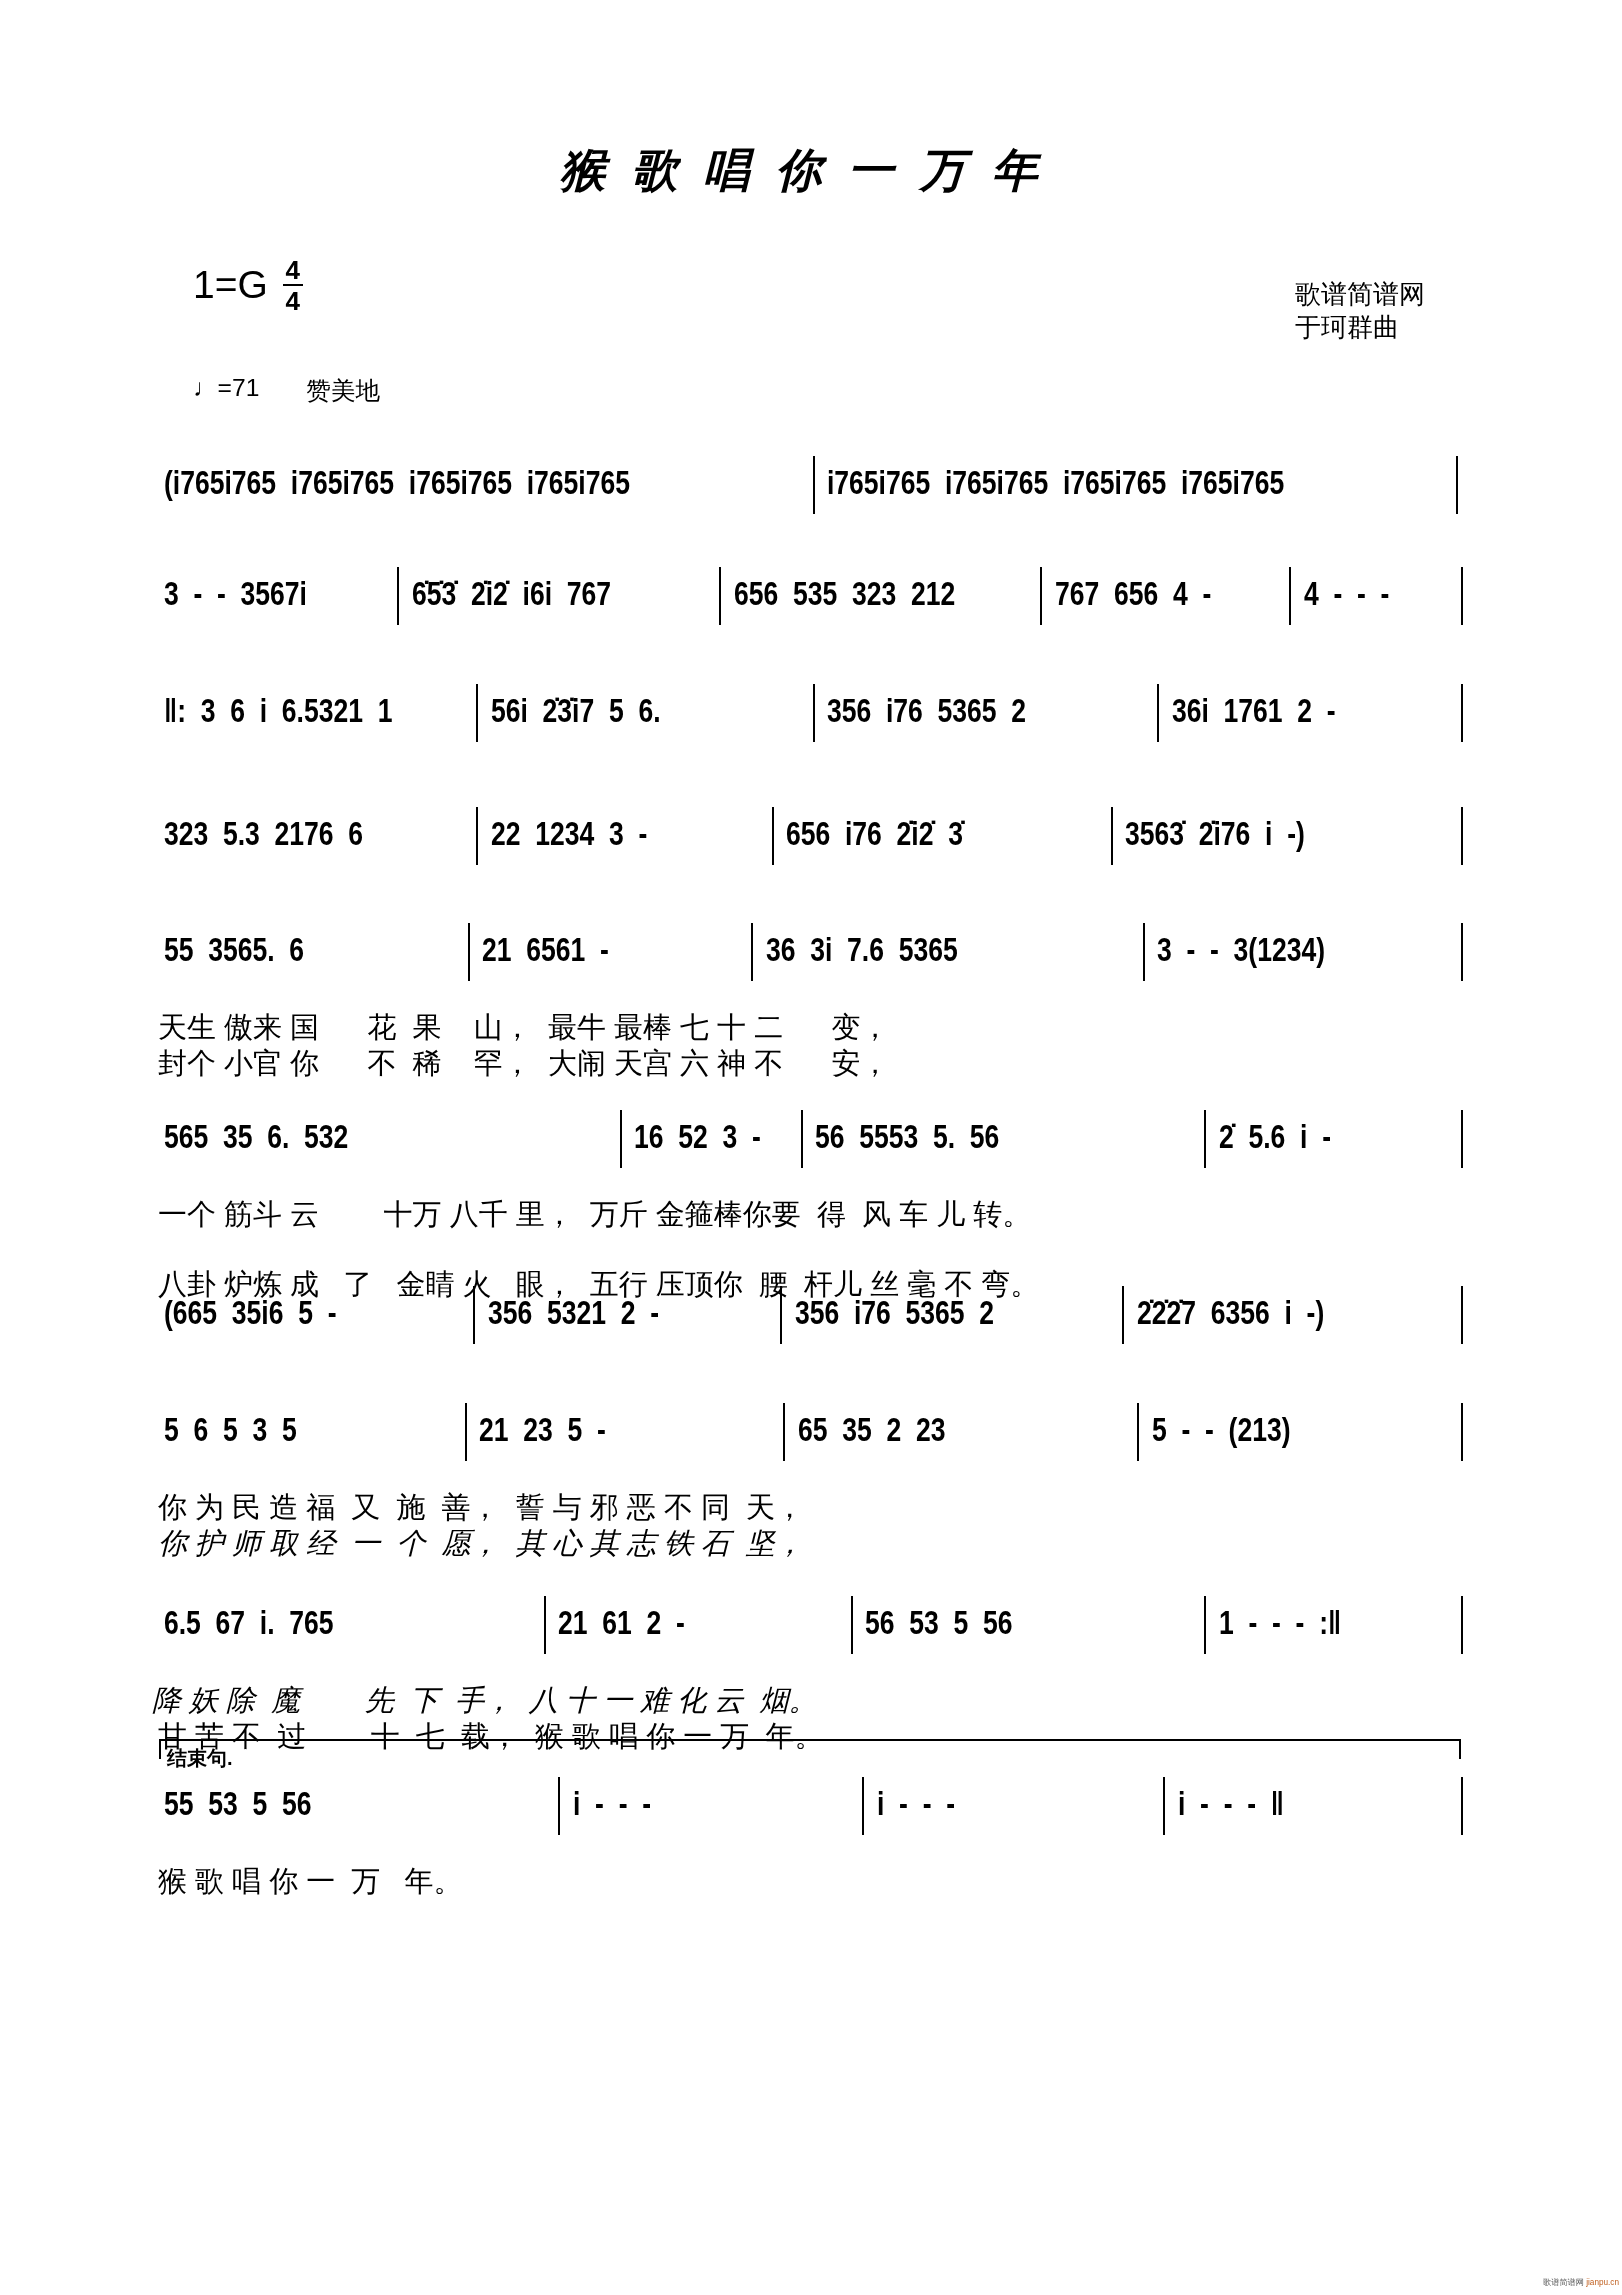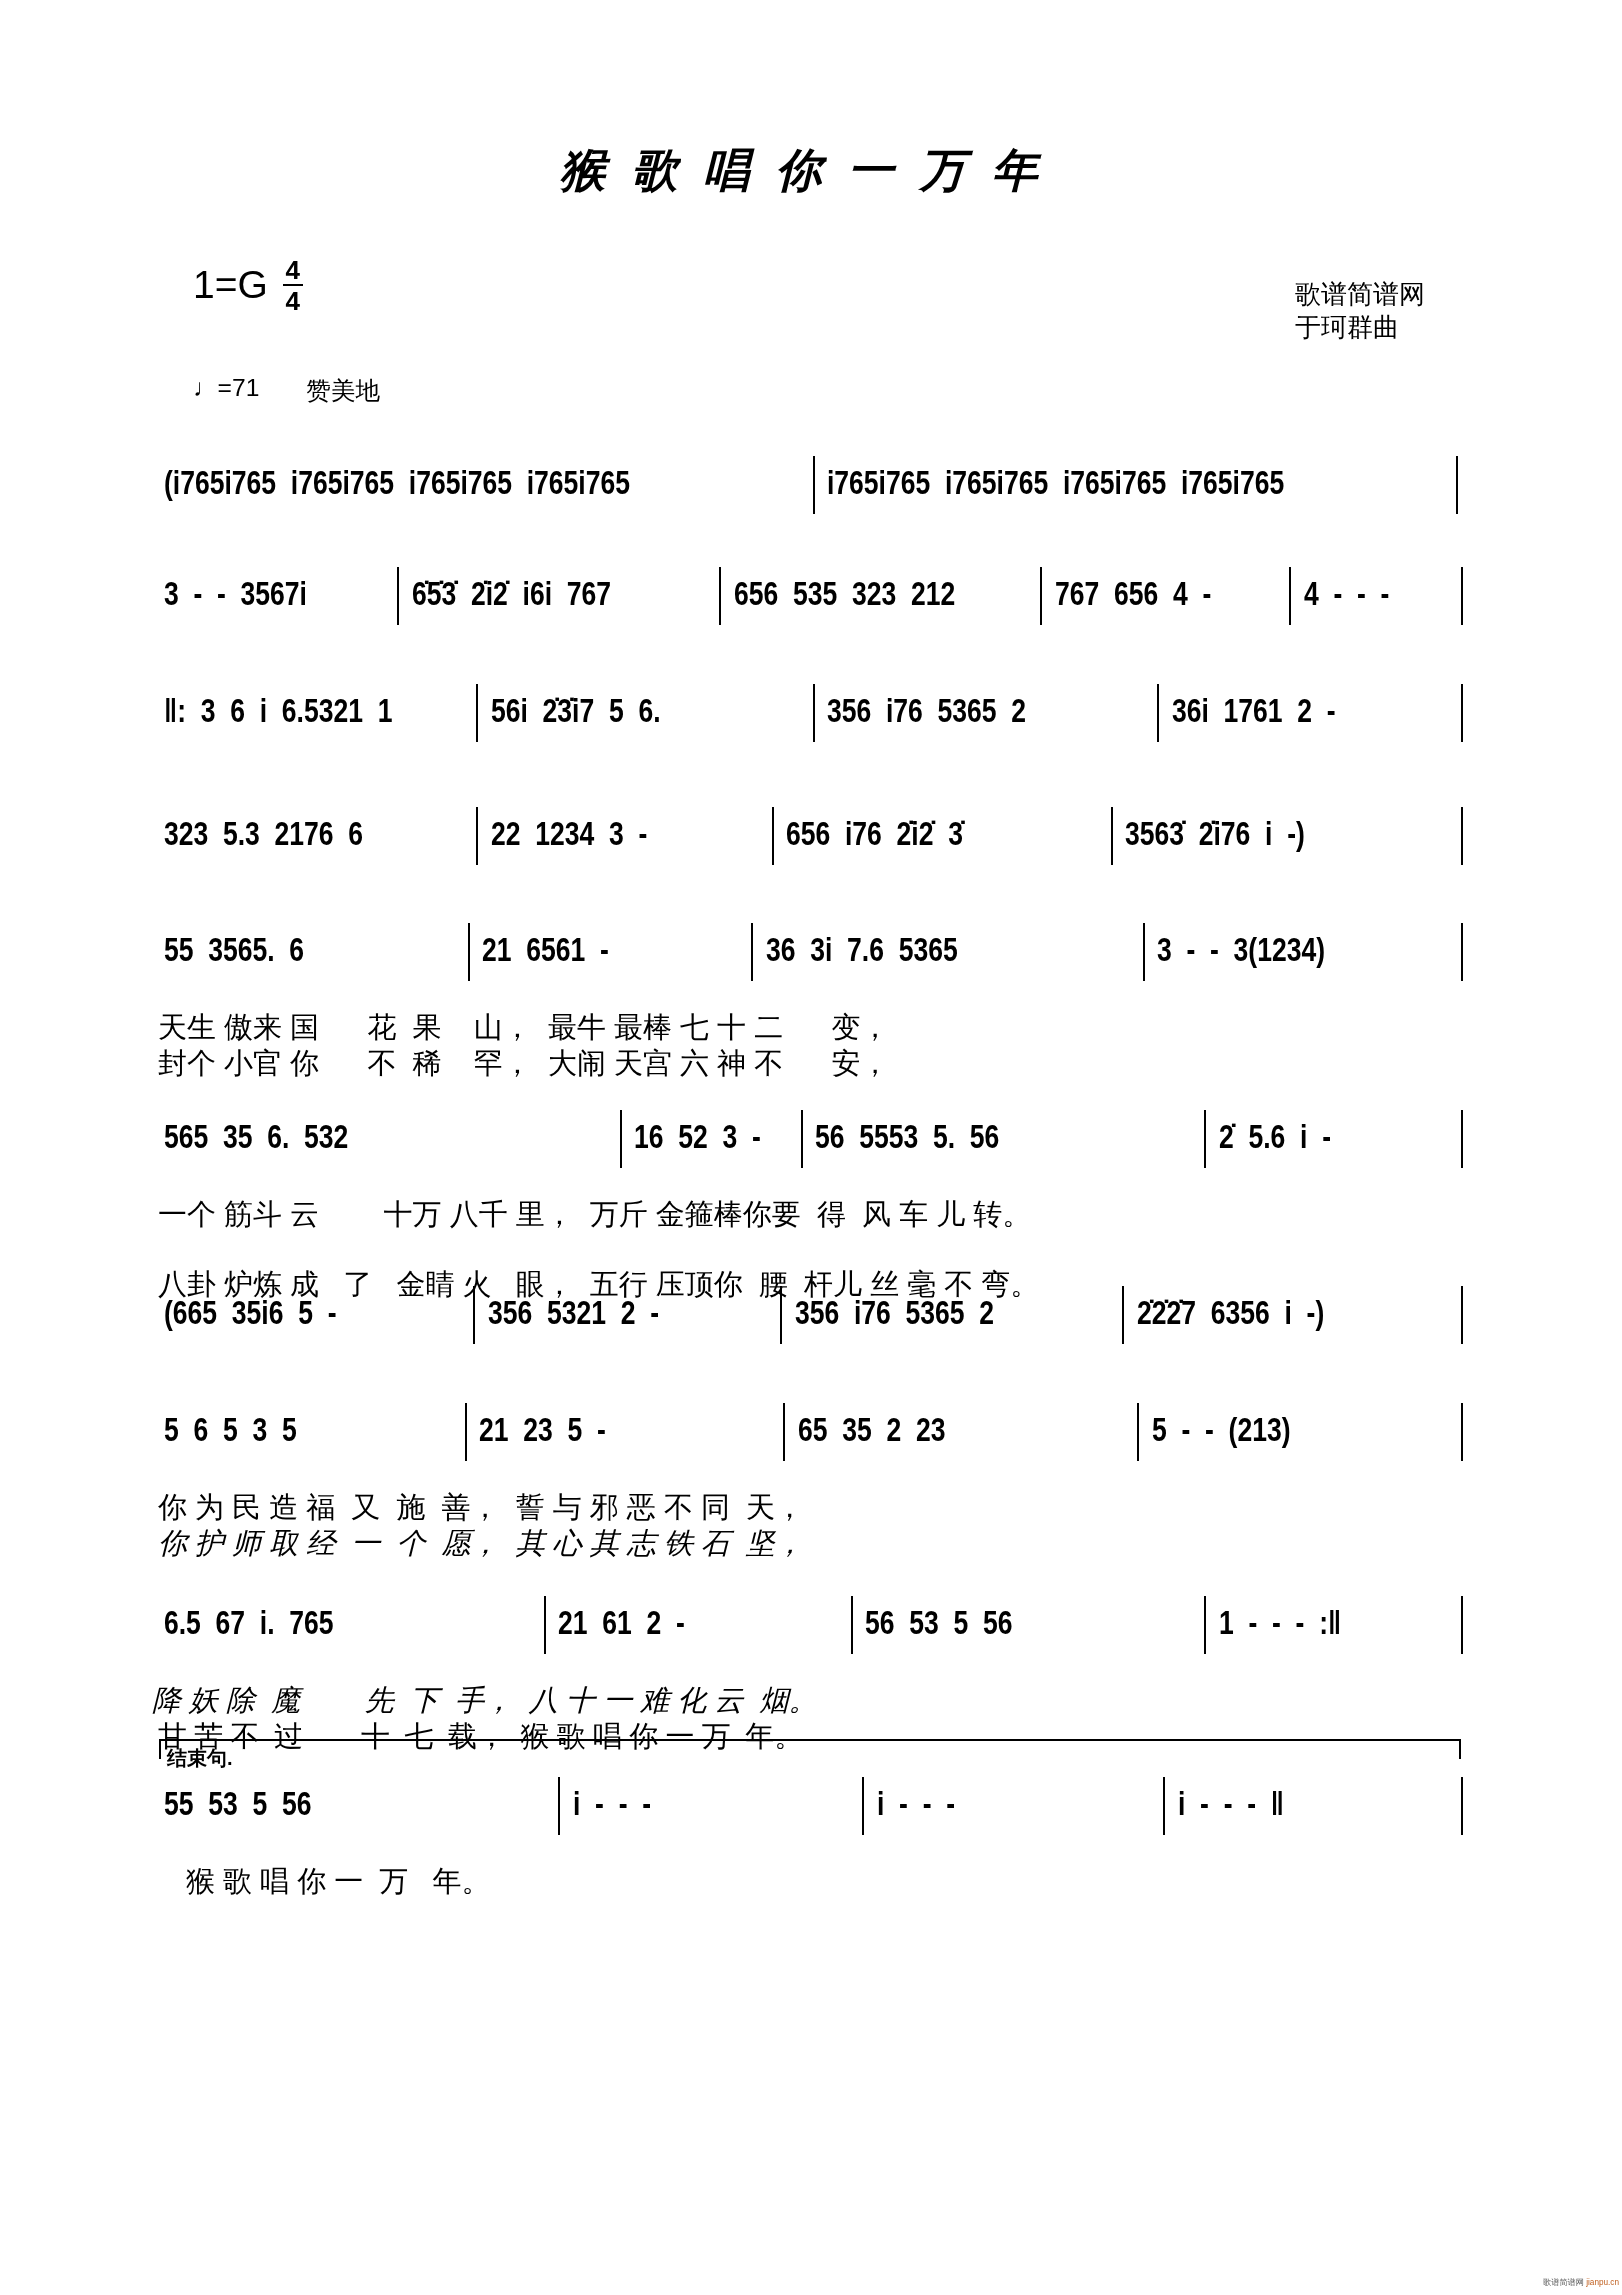--- a/index.html
+++ b/index.html
@@ -135,32 +135,32 @@
     <div class="row" style="top: 1602px;">
       <div class="tok" style="left: 164px; white-space: pre;">6.5  67  i.  765</div>
       <div class="tok" style="left: 558px; white-space: pre;">21  61  2  -</div>
       <div class="tok" style="left: 865px; white-space: pre;">56  53  5  56</div>
       <div class="tok" style="left: 1219px; white-space: pre;">1  -  -  -  :‖</div>
       <div class="bar-line" style="left: 544px; top: -5.8px; height: 58px;"></div>
       <div class="bar-line" style="left: 851px; top: -5.8px; height: 58px;"></div>
       <div class="bar-line" style="left: 1204px; top: -5.8px; height: 58px;"></div>
       <div class="bar-line" style="left: 1461px; top: -5.8px; height: 58px;"></div>
       <div class="lyr" style="left: 152px; top: 79px; white-space: pre; font-style: italic;">降 妖 除  魔        先  下  手，  八 十 一 难 化 云  烟。</div>
-      <div class="lyr" style="left: 158px; top: 115px; white-space: pre; font-family: Liberation Serif, serif;">甘 苦 不  过        十  七  载，  猴 歌 唱 你 一 万  年。</div>
+      <div class="lyr" style="left: 158px; top: 115px; white-space: pre;">甘 苦 不  过        十  七  载，  猴 歌 唱 你 一 万  年。</div>
     </div>
     <div class="row" style="top: 1783px;">
       <div class="tok" style="left: 164px; white-space: pre;">55  53  5  56</div>
       <div class="tok" style="left: 573px; white-space: pre;">i  -  -  -</div>
       <div class="tok" style="left: 877px; white-space: pre;">i  -  -  -</div>
       <div class="tok" style="left: 1178px; white-space: pre;">i  -  -  -  ‖</div>
       <div class="bar-line" style="left: 558px; top: -5.8px; height: 58px;"></div>
       <div class="bar-line" style="left: 862px; top: -5.8px; height: 58px;"></div>
       <div class="bar-line" style="left: 1163px; top: -5.8px; height: 58px;"></div>
       <div class="bar-line" style="left: 1461px; top: -5.8px; height: 58px;"></div>
-      <div class="lyr" style="left: 158px; top: 79px; white-space: pre; margin-left: 28px;">猴 歌 唱 你 一  万   年。</div>
+      <div class="lyr" style="left: 158px; top: 79px; white-space: pre;">猴 歌 唱 你 一  万   年。</div>
     </div>
   </div>
 
 <div class="volta" style="left:159px; top:1739px; width:1298px; height:17.5px; border-left:2.3px solid #000; border-right:2.3px solid #000;"></div>
 <div class="section-label" style="left:167px; top:1745px;font-weight:bold;">结束句.</div>
 
 <div class="watermark">
   <span style="color:#555">歌谱简谱网</span>
   <span>jianpu.cn</span>
 </div>

